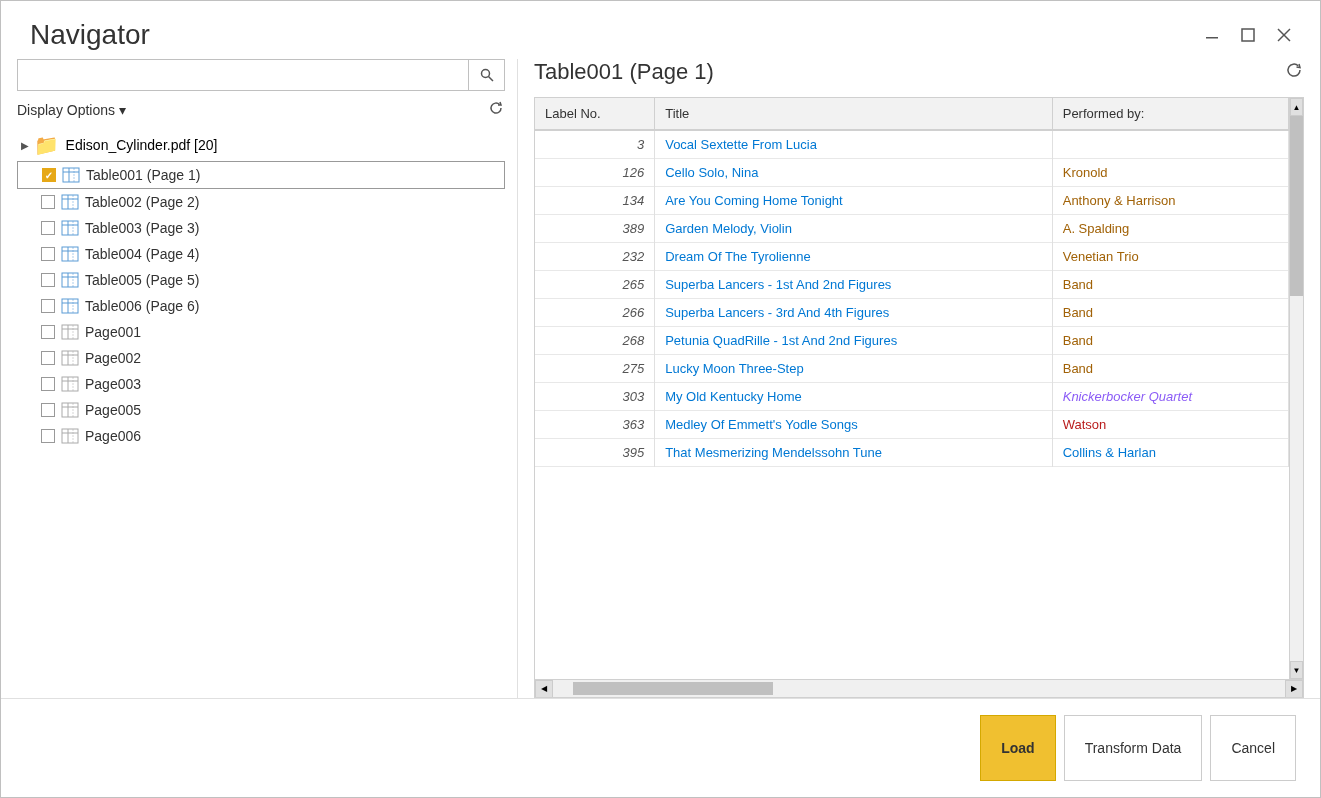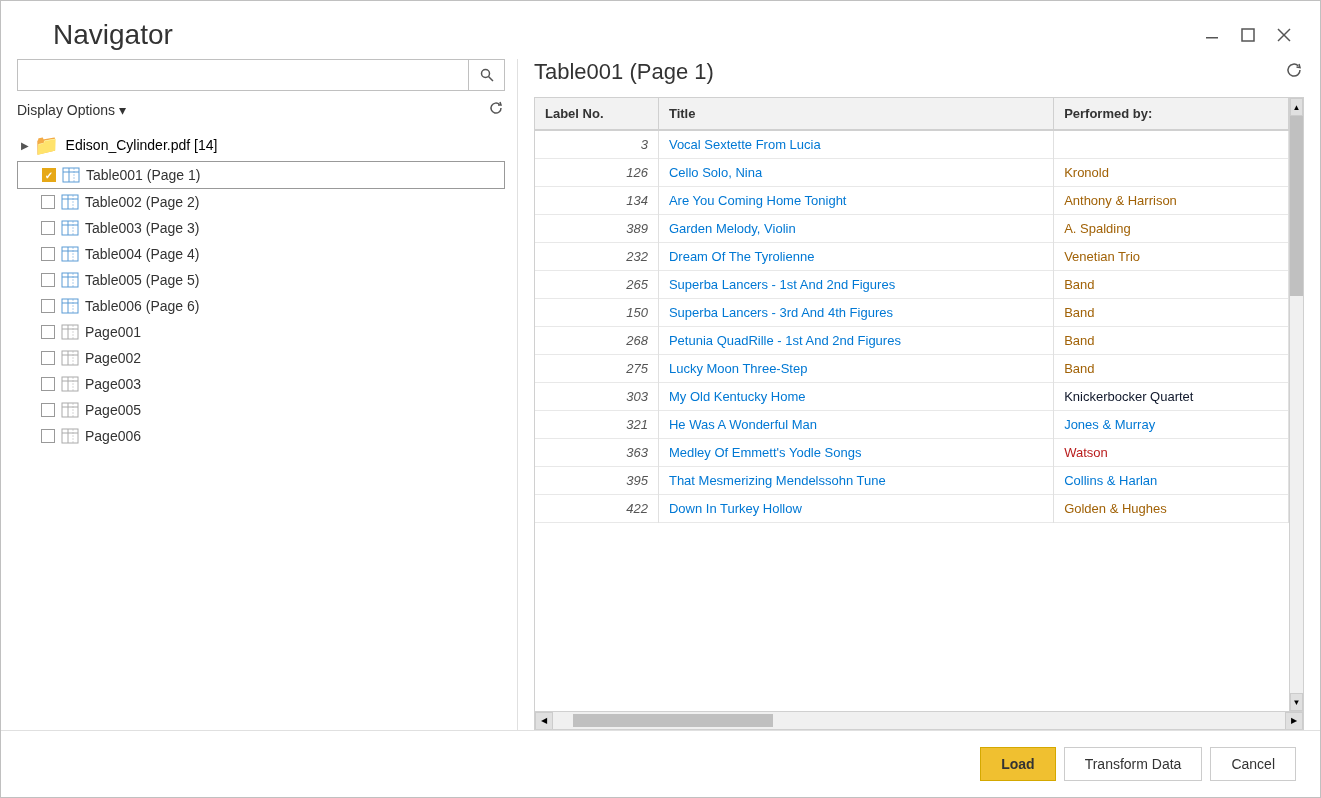--- a/index.html
+++ b/index.html
@@ -19,21 +19,21 @@
       border: 1px solid #c0c0c0;
       box-shadow: 0 4px 20px rgba(0,0,0,0.2);
       display: flex;
       flex-direction: column;
       position: relative;
     }
     .title-bar {
       display: flex;
       align-items: flex-start;
       justify-content: space-between;
-      padding: 18px 24px 8px 52px;
+      padding: 18px 24px 8px 29px;
     }
     .title-bar-title {
       font-size: 28px;
       font-weight: 300;
       color: #333;
     }
     .title-bar-controls {
       display: flex;
       gap: 12px;
       padding-top: 4px;
@@ -210,21 +210,21 @@
       width: 100%;
       border-collapse: collapse;
       font-size: 13px;
     }
     .data-table thead th {
       background: #f2f2f2;
       border-bottom: 2px solid #d0d0d0;
       border-right: 1px solid #d0d0d0;
       padding: 8px 10px;
       text-align: left;
-      font-weight: 700;
+      font-weight: 400;
       color: #333;
       white-space: nowrap;
     }
     .data-table tbody tr {
       border-bottom: 1px solid #e8e8e8;
     }
     .data-table tbody td {
       padding: 6px 10px;
       color: #a16207;
       border-right: 1px solid #e0e0e0;
@@ -273,21 +273,21 @@
     
     .footer {
       display: flex;
       justify-content: flex-end;
       align-items: center;
       padding: 16px 24px;
       gap: 8px;
       border-top: 1px solid #e0e0e0;
     }
     .btn {
-      padding: 8px 20px;
+      padding: 24px 20px;
       font-size: 14px;
       cursor: pointer;
       border: 1px solid #ccc;
       background: #fff;
       color: #333;
     }
     .btn-primary {
       background: #f0c030;
       border-color: #d4a800;
       font-weight: 600;
@@ -359,21 +359,21 @@
             <polyline points="13,3 14,6 11,6" fill="none" stroke="#555" stroke-width="1.5"></polyline>
           </svg>
         </button>
       </div>
 
       <div class="tree-area">
 
         <div class="folder-item">
           <span style="font-size:10px;color:#555;">▶</span>
           <span style="font-size:20px;">📁</span>
-          <span>Edison_Cylinder.pdf [14]</span>
+          <span>Edison_Cylinder.pdf [20]</span>
         </div>
 
         <div id="tree-items">
             <div class="tree-item selected">
               <div class="checkbox checked"></div>
               <span style="display: inline-block; width: 18px; height: 16px; flex-shrink: 0;"><svg width="18" height="16" viewBox="0 0 18 16">
       <rect x="1" y="1" width="16" height="14" fill="none" stroke="#5b9bd5" stroke-width="1"></rect>
       <line x1="1" y1="5" x2="17" y2="5" stroke="#5b9bd5" stroke-width="1"></line>
       <line x1="7" y1="1" x2="7" y2="15" stroke="#5b9bd5" stroke-width="1"></line>
       <line x1="12" y1="1" x2="12" y2="15" stroke="#5b9bd5" stroke-width="0.5" stroke-dasharray="2,1"></line>
@@ -533,58 +533,48 @@
                       <td class="num">232</td>
                       <td class="link">Dream Of The Tyrolienne</td>
                       <td>Venetian Trio</td>
                     </tr>
                     <tr>
                       <td class="num">265</td>
                       <td class="link">Superba Lancers - 1st And 2nd Figures</td>
                       <td>Band</td>
                     </tr>
                     <tr>
-                      <td class="num">150</td>
+                      <td class="num">266</td>
                       <td class="link">Superba Lancers - 3rd And 4th Figures</td>
                       <td>Band</td>
                     </tr>
                     <tr>
                       <td class="num">268</td>
                       <td class="link">Petunia QuadRille - 1st And 2nd Figures</td>
                       <td>Band</td>
                     </tr>
                     <tr>
                       <td class="num">275</td>
                       <td class="link">Lucky Moon Three-Step</td>
                       <td>Band</td>
                     </tr>
                     <tr>
                       <td class="num">303</td>
                       <td class="link">My Old Kentucky Home</td>
-                      <td style="color: #0f172a;">Knickerbocker Quartet</td>
-                    </tr>
-                    <tr>
-                      <td class="num">321</td>
-                      <td class="link">He Was A Wonderful Man</td>
-                      <td style="color: rgb(0, 120, 212);">Jones &amp; Murray</td>
+                      <td style="color: #8b5cf6; font-style: italic;">Knickerbocker Quartet</td>
                     </tr>
                     <tr>
                       <td class="num">363</td>
                       <td class="link">Medley Of Emmett's Yodle Songs</td>
                       <td style="color: #b91c1c;">Watson</td>
                     </tr>
                     <tr>
                       <td class="num">395</td>
                       <td class="link">That Mesmerizing Mendelssohn Tune</td>
                       <td style="color: rgb(0, 120, 212);">Collins &amp; Harlan</td>
-                    </tr>
-                    <tr>
-                      <td class="num">422</td>
-                      <td class="link">Down In Turkey Hollow</td>
-                      <td>Golden &amp; Hughes</td>
                     </tr>
                   </tbody>
               </table>
             </div>
 
             <div style="width:14px;background:#f0f0f0;display:flex;flex-direction:column;border-left:1px solid #d0d0d0;">
               <div style="height:18px;background:#e0e0e0;border:1px solid #ccc;display:flex;align-items:center;justify-content:center;font-size:8px;cursor:pointer;">▲</div>
               <div style="flex:1;background:#f0f0f0;position:relative;">
                 <div style="position:absolute;top:0;left:0;right:0;height:180px;background:#c0c0c0;"></div>
               </div>

